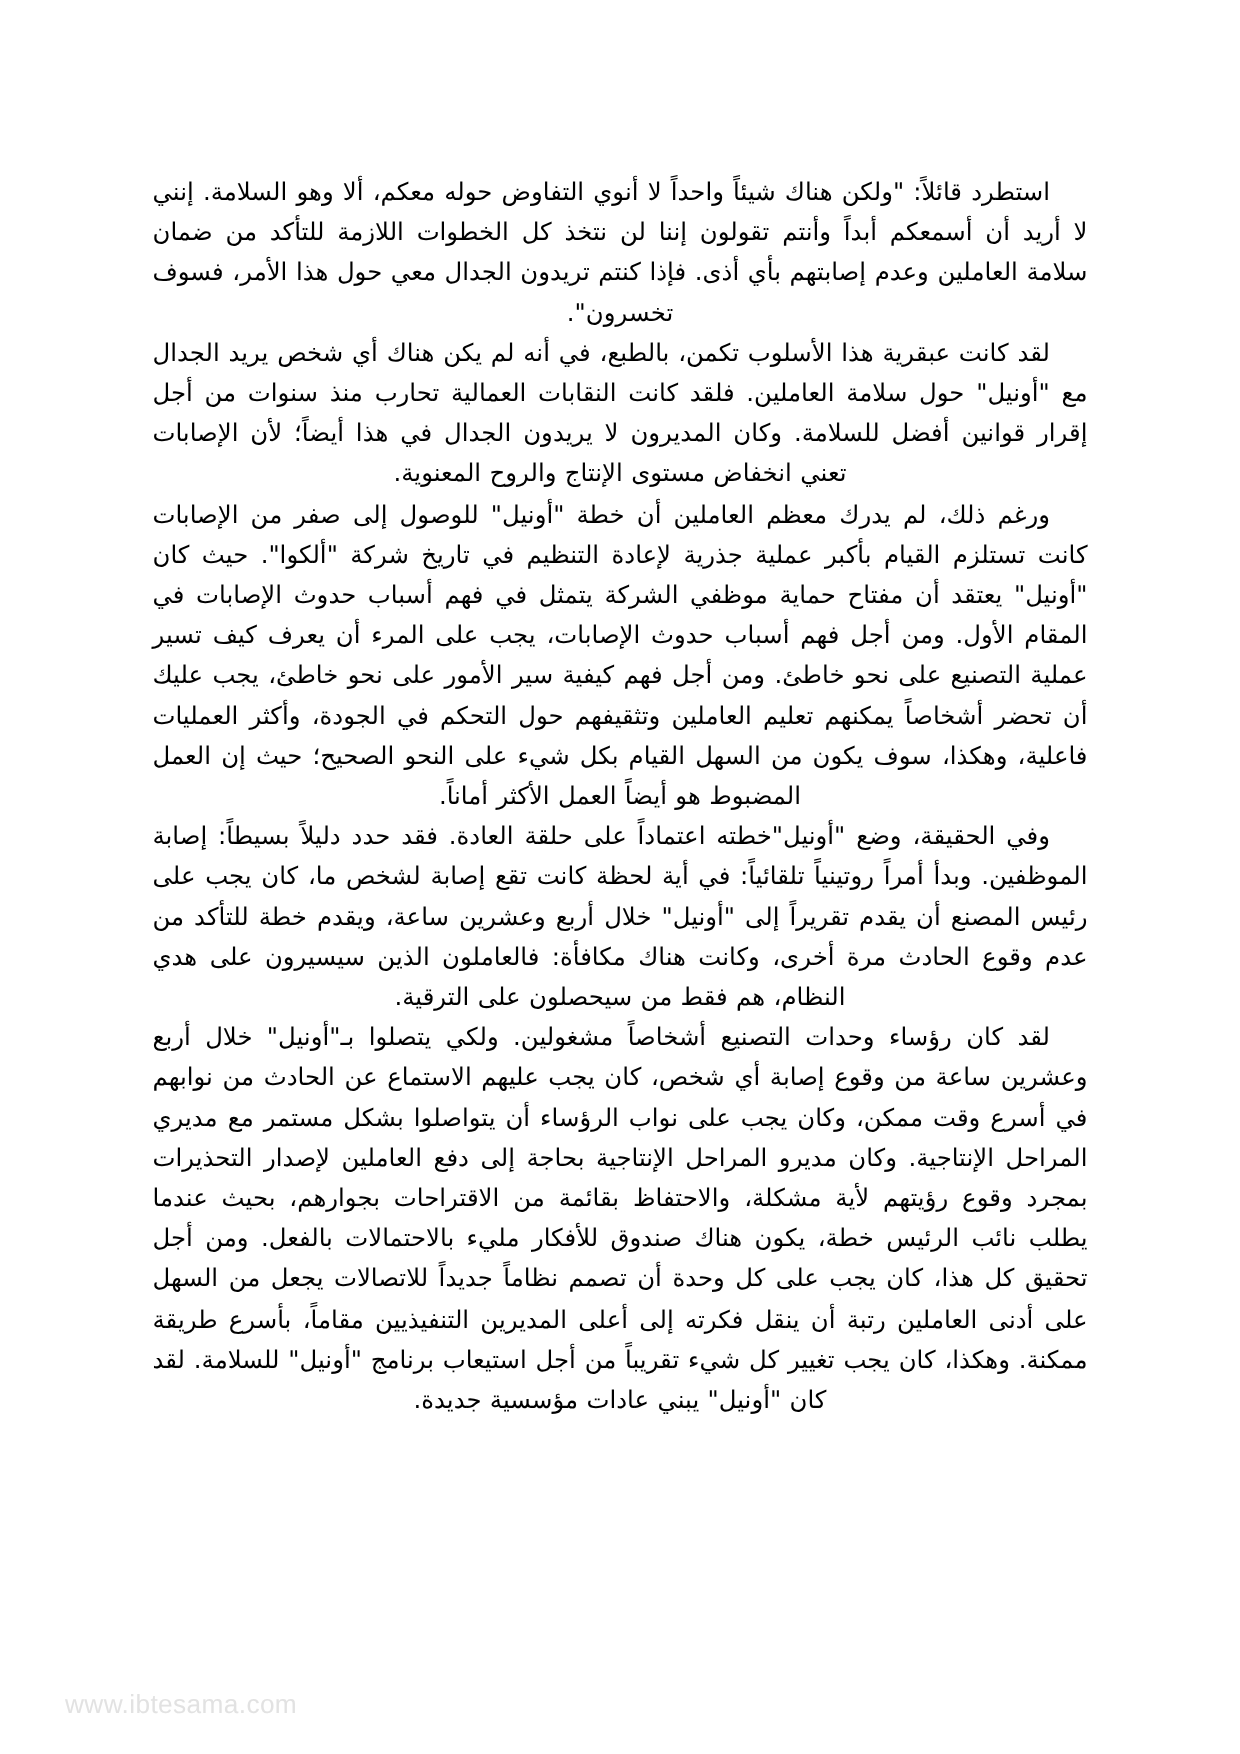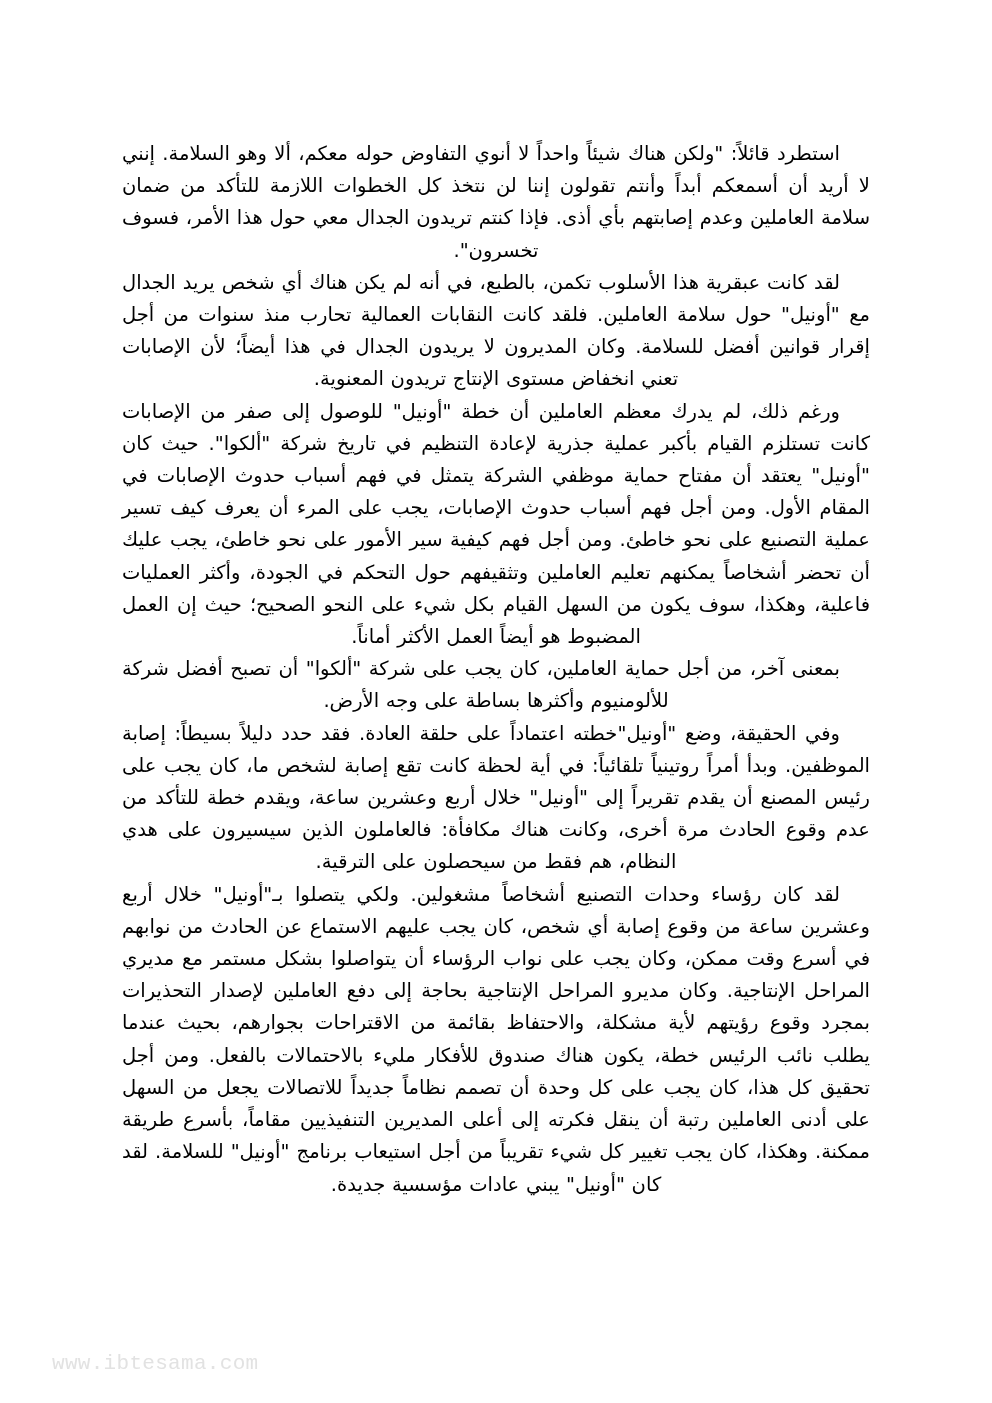--- a/index.html
+++ b/index.html
@@ -46,43 +46,42 @@
     display: inline-block;
     width: 30px;
   }
   .b {
     font-weight: 400;
   }
   .watermark {
     position: absolute;
     left: 52px;
     top: 1352px;
-    font-family: Liberation Mono, monospace;
+    font-family: Liberation Sans, sans-serif;
     font-size: 21px;
     color: #e2e2e2;
     direction: ltr;
     letter-spacing: 0.3px;
     white-space: nowrap;
     user-select: none;
   }
 </style>
 </head>
 <body>
 
 <div class="page">
 
   <div class="content">
 
     <p class="para"><span class="indent"></span><span>استطرد قائلاً: "ولكن هناك شيئاً واحداً لا أنوي التفاوض حوله معكم، ألا وهو السلامة. إنني لا أريد أن أسمعكم أبداً وأنتم تقولون إننا لن نتخذ كل الخطوات اللازمة للتأكد من ضمان سلامة العاملين وعدم إصابتهم بأي أذى. فإذا كنتم تريدون الجدال معي حول هذا الأمر، فسوف تخسرون".</span></p>
 
-    <p class="para"><span class="indent"></span><span>لقد كانت عبقرية هذا الأسلوب تكمن، بالطبع، في أنه لم يكن هناك أي شخص يريد الجدال مع "أونيل" حول سلامة العاملين. فلقد كانت النقابات العمالية تحارب منذ سنوات من أجل إقرار قوانين أفضل للسلامة. وكان المديرون لا يريدون الجدال في هذا أيضاً؛ لأن الإصابات تعني انخفاض مستوى الإنتاج تريدون المعنوية.</span></p>
+    <p class="para"><span class="indent"></span><span>لقد كانت عبقرية هذا الأسلوب تكمن، بالطبع، في أنه لم يكن هناك أي شخص يريد الجدال مع "أونيل" حول سلامة العاملين. فلقد كانت النقابات العمالية تحارب منذ سنوات من أجل إقرار قوانين أفضل للسلامة. وكان المديرون لا يريدون الجدال في هذا أيضاً؛ لأن الإصابات تعني انخفاض مستوى الإنتاج والروح المعنوية.</span></p>
 
     <p class="para"><span class="indent"></span><span>ورغم ذلك، لم يدرك معظم العاملين أن خطة "أونيل" للوصول إلى صفر من الإصابات كانت تستلزم القيام بأكبر عملية جذرية لإعادة التنظيم في تاريخ شركة "ألكوا". حيث كان "أونيل" يعتقد أن مفتاح حماية موظفي الشركة يتمثل في فهم أسباب حدوث الإصابات في المقام الأول. ومن أجل فهم أسباب حدوث الإصابات، يجب على المرء أن يعرف </span><span class="b">كيف</span><span> تسير عملية التصنيع على نحو خاطئ. ومن أجل فهم </span><span class="b">كيفية</span><span> سير الأمور على نحو خاطئ، يجب عليك أن تحضر أشخاصاً يمكنهم تعليم العاملين وتثقيفهم حول التحكم في الجودة، وأكثر العمليات فاعلية، وهكذا، سوف يكون من السهل القيام بكل شيء على النحو الصحيح؛ حيث إن العمل المضبوط هو أيضاً العمل الأكثر أماناً.</span></p>
 
-    <p class="para"><span class="indent"></span><span>بمعنى آخر، من أجل حماية العاملين، كان يجب على شركة "ألكوا" أن تصبح أفضل شركة للألومنيوم وأكثرها بساطة على وجه الأرض.</span></p>
 
     <p class="para"><span class="indent"></span><span>وفي الحقيقة، وضع "أونيل"خطته اعتماداً على حلقة العادة. فقد حدد دليلاً بسيطاً: إصابة الموظفين. وبدأ أمراً روتينياً تلقائياً: في أية لحظة كانت تقع إصابة لشخص ما، كان يجب على رئيس المصنع أن يقدم تقريراً إلى "أونيل" خلال أربع وعشرين ساعة، ويقدم خطة للتأكد من عدم وقوع الحادث مرة أخرى، وكانت هناك مكافأة: فالعاملون الذين سيسيرون على هدي النظام، </span><span class="b">هم فقط من</span><span> سيحصلون على الترقية.</span></p>
 
     <p class="para"><span class="indent"></span><span>لقد كان رؤساء وحدات التصنيع أشخاصاً مشغولين. ولكي يتصلوا بـ"أونيل" خلال أربع وعشرين ساعة من وقوع إصابة أي شخص، كان يجب عليهم الاستماع عن الحادث من نوابهم في أسرع وقت ممكن، وكان يجب على نواب الرؤساء أن يتواصلوا بشكل مستمر مع مديري المراحل الإنتاجية. وكان مديرو المراحل الإنتاجية بحاجة إلى دفع العاملين لإصدار التحذيرات بمجرد وقوع رؤيتهم لأية مشكلة، والاحتفاظ بقائمة من الاقتراحات بجوارهم، بحيث عندما يطلب نائب الرئيس خطة، يكون هناك صندوق للأفكار مليء بالاحتمالات بالفعل. ومن أجل تحقيق كل هذا، كان يجب على كل وحدة أن تصمم نظاماً جديداً للاتصالات يجعل من السهل على أدنى العاملين رتبة أن ينقل فكرته إلى أعلى المديرين التنفيذيين مقاماً، بأسرع طريقة ممكنة. وهكذا، كان يجب تغيير كل شيء تقريباً من أجل استيعاب برنامج "أونيل" للسلامة. لقد كان "أونيل" يبني عادات مؤسسية جديدة.</span></p>
 
   </div>
 
   <div class="watermark">www.ibtesama.com</div>
 
 </div>

